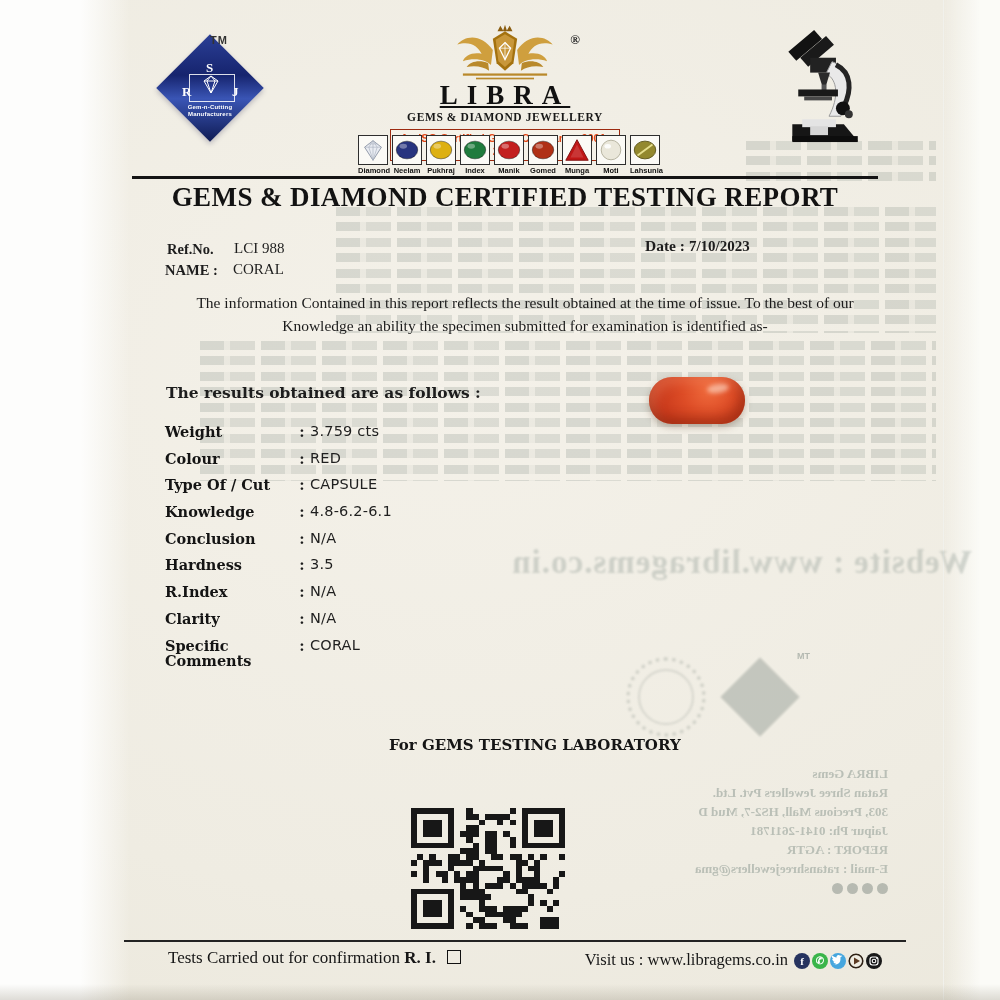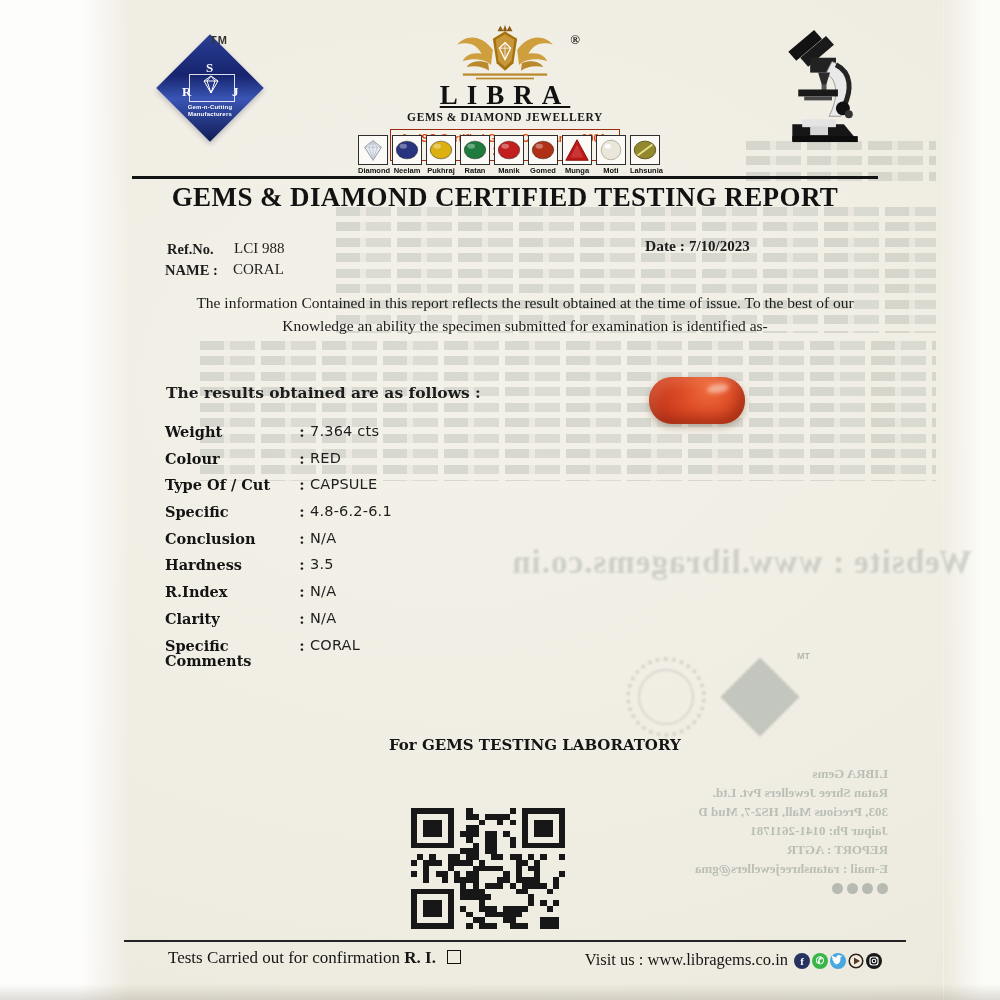--- a/index.html
+++ b/index.html
@@ -232,21 +232,21 @@
         </div>
         <div class="gem-label">Pukhraj</div>
       </div>
       <div class="gem-cell">
         <div class="gem-box">
           <svg viewBox="0 0 30 30">
             <ellipse cx="15" cy="15" rx="11.5" ry="9.5" fill="#1f7b3d" stroke="rgba(0,0,0,0.45)" stroke-width="1"></ellipse>
             <ellipse cx="11" cy="11" rx="4" ry="2.6" fill="rgba(255,255,255,0.35)"></ellipse>
           </svg>
         </div>
-        <div class="gem-label">Ratan</div>
+        <div class="gem-label">Index</div>
       </div>
       <div class="gem-cell">
         <div class="gem-box">
           <svg viewBox="0 0 30 30">
             <ellipse cx="15" cy="15" rx="11.5" ry="9.5" fill="#c31f1f" stroke="rgba(0,0,0,0.45)" stroke-width="1"></ellipse>
             <ellipse cx="11" cy="11" rx="4" ry="2.6" fill="rgba(255,255,255,0.35)"></ellipse>
           </svg>
         </div>
         <div class="gem-label">Manik</div>
       </div>
@@ -301,34 +301,34 @@
   </div>
 
   <div class="z" id="intro">The information Contained in this report reflects the result obtained at the time of issue. To the best of our Knowledge an ability the specimen submitted for examination is identified as-</div>
 
   <div class="z" id="results-heading">The results obtained are as follows :</div>
   <div class="z" id="coral"></div>
   <div class="z" id="results">
       <div class="r-row">
         <div class="r-label">Weight</div>
         <div class="r-colon">:</div>
-        <div class="r-value">7.364 cts</div>
+        <div class="r-value">3.759 cts</div>
       </div>
       <div class="r-row">
         <div class="r-label">Colour</div>
         <div class="r-colon">:</div>
         <div class="r-value">RED</div>
       </div>
       <div class="r-row">
         <div class="r-label">Type Of / Cut</div>
         <div class="r-colon">:</div>
         <div class="r-value">CAPSULE</div>
       </div>
       <div class="r-row">
-        <div class="r-label">Specific</div>
+        <div class="r-label">Knowledge</div>
         <div class="r-colon">:</div>
         <div class="r-value">4.8-6.2-6.1</div>
       </div>
       <div class="r-row">
         <div class="r-label">Conclusion</div>
         <div class="r-colon">:</div>
         <div class="r-value">N/A</div>
       </div>
       <div class="r-row">
         <div class="r-label">Hardness</div>

